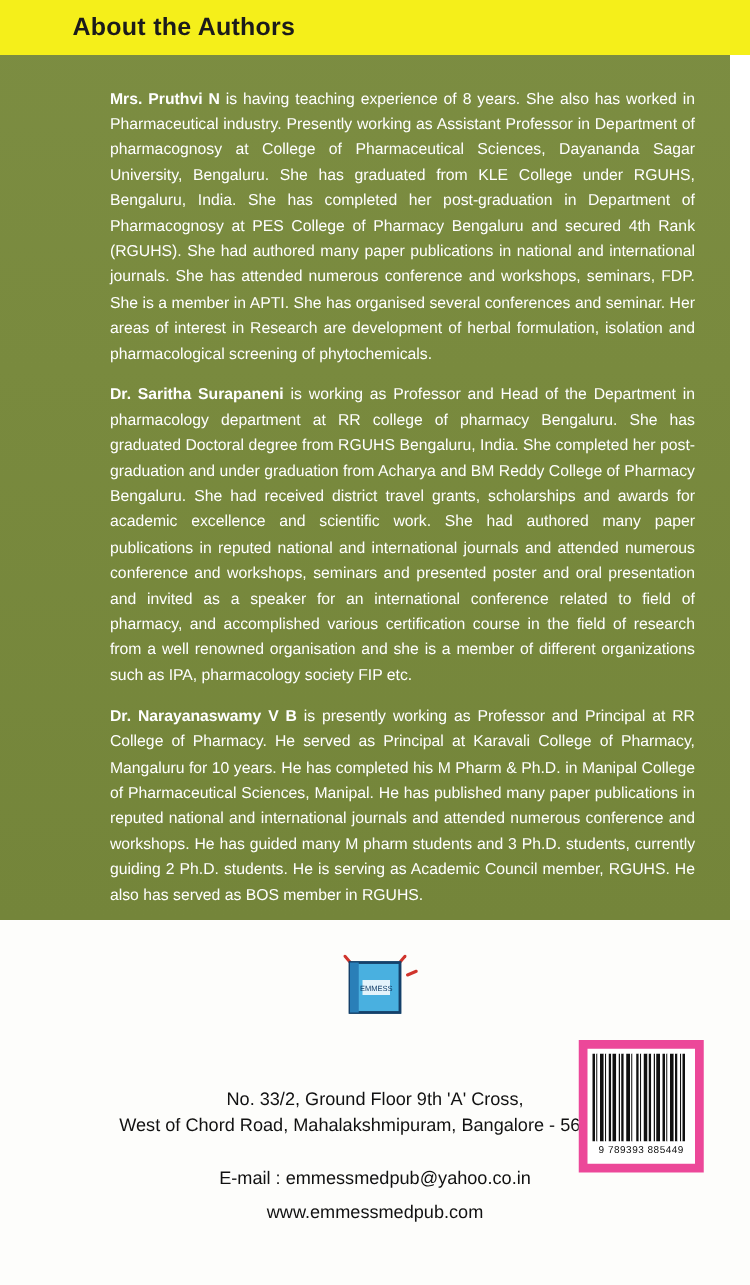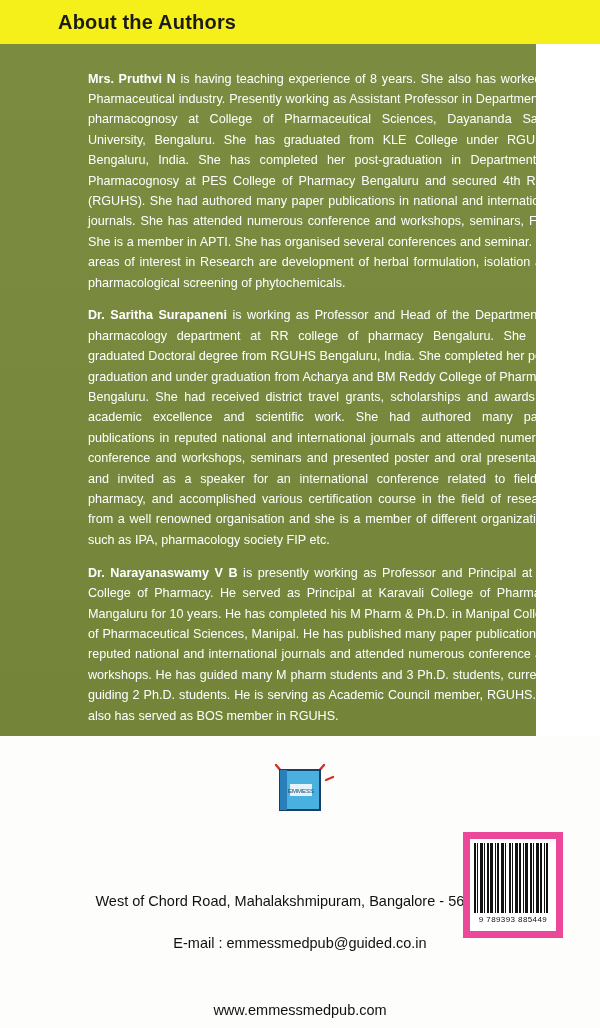--- a/index.html
+++ b/index.html
@@ -18,21 +18,21 @@
     width: 600px;
     height: 1028px;
     background: #ffffff;
     overflow: hidden;
   }
   
   .green-panel {
     position: absolute;
     left: 0;
     top: 0;
-    width: 536px;
+    width: 584px;
     height: 736px;
     background: #7a8b3f;
     background: linear-gradient(180deg,#7c8d42 0%, #798a3e 40%, #74853a 100%);
   }
   .yellow-band {
     position: absolute;
     left: 0;
     top: 0;
     width: 600px;
     height: 44px;
@@ -103,21 +103,21 @@
     width: 600px;
     text-align: center;
     color: #111111;
     font-size: 14.5px;
     font-family: "Liberation Sans", sans-serif;
   }
   .addr1 { top: 136px; }
   .addr2 { top: 157px; }
   .addr3 { top: 178px; }
   .addr4 { top: 199px; }
-  .addr5 { top: 226px; margin-top: 40px; }
+  .addr5 { top: 226px; }
   
   .barcode-box {
     position: absolute;
     left: 463px;
     top: 96px;
     width: 86px;
     height: 92px;
     background: #ffffff;
     border: 7px solid #ec4899;
   }
@@ -179,22 +179,23 @@
         </g>
         <path d="M18 12 L58 12 L58 52 L18 52 Z" fill="#49b0e0" stroke="#1b4f72" stroke-width="2"></path>
         <path d="M18 12 L58 12 L58 52 L18 52 Z" fill="none" stroke="#15406a" stroke-width="2"></path>
         <rect x="18" y="12" width="7" height="40" fill="#2a7fb8"></rect>
         <rect x="28" y="26" width="22" height="12" fill="#ffffff" opacity="0.85"></rect>
         <text x="39" y="35" font-size="6" text-anchor="middle" fill="#15406a" font-family="Liberation Sans, sans-serif">EMMESS</text>
       </svg>
     </div>
 
 
+    <div class="addr addr1">No. 33/2, Ground Floor  9th 'A' Cross,</div>
     <div class="addr addr2">West of Chord Road, Mahalakshmipuram, Bangalore - 560 086.</div>
-    <div class="addr addr4">E-mail : emmessmedpub@guided.co.in</div>
+    <div class="addr addr4">E-mail : emmessmedpub@yahoo.co.in</div>
     <div class="addr addr5">www.emmessmedpub.com</div>
 
     <div class="barcode-box">
       <div class="bars">
         <i style="width:2px"></i>
           <i style="width:1px;background:#fff"></i>
         <i style="width:1px"></i>
           <i style="width:2px;background:#fff"></i>
         <i style="width:3px"></i>
           <i style="width:1px;background:#fff"></i>

